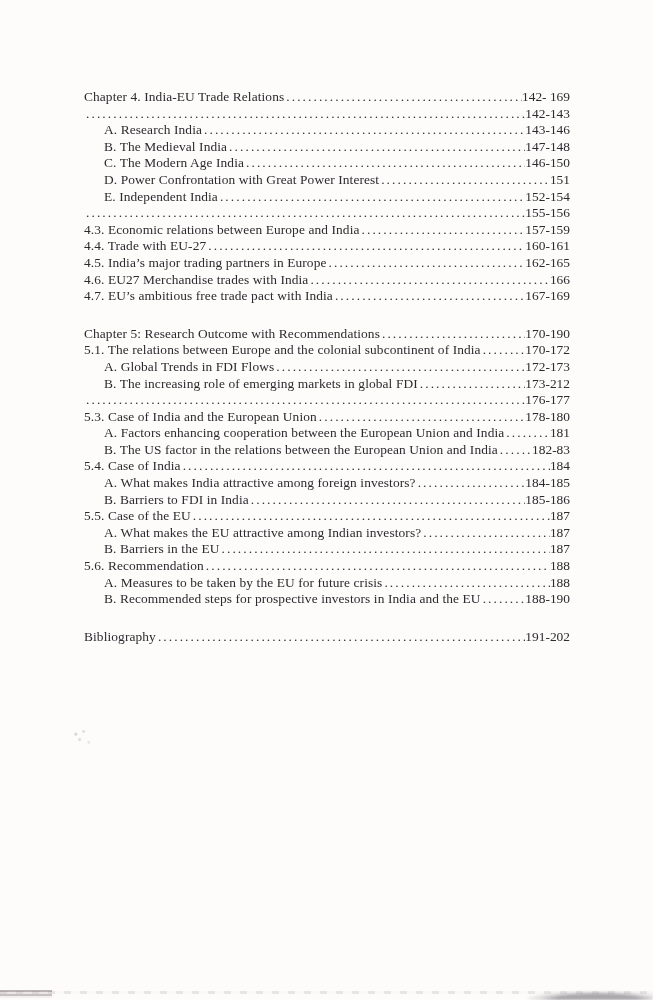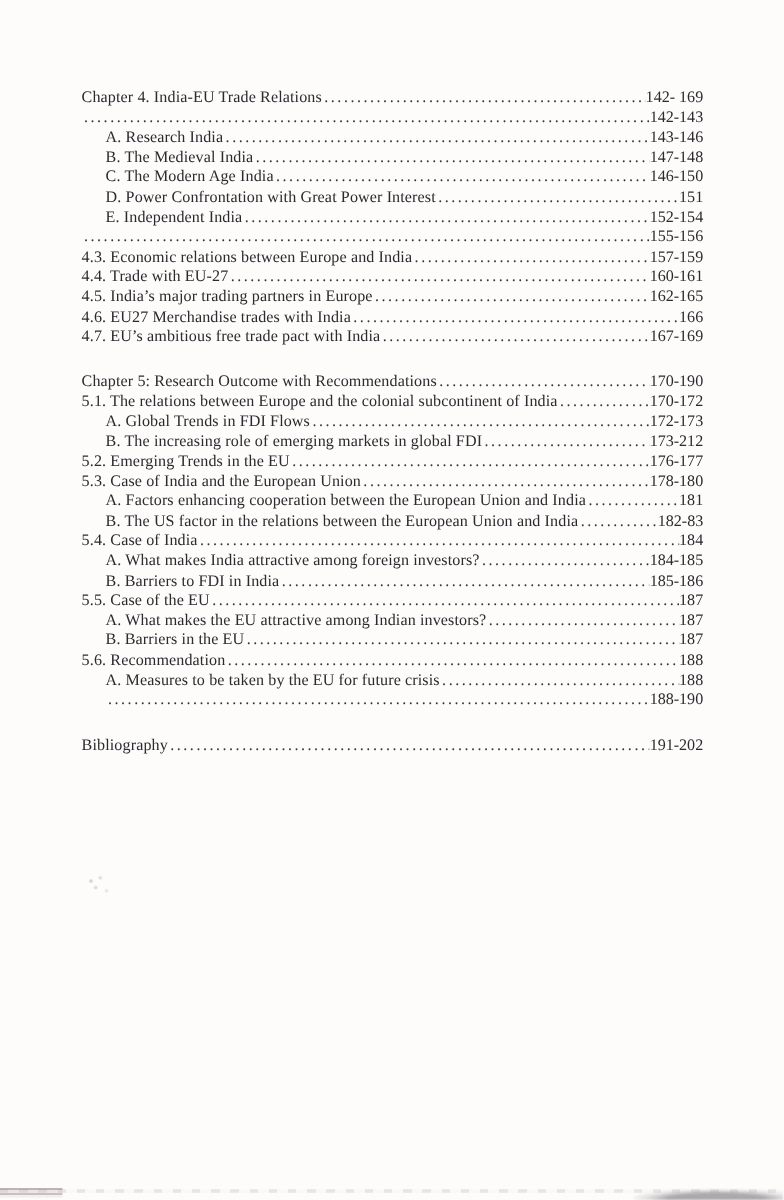--- a/index.html
+++ b/index.html
@@ -20,21 +20,21 @@
   }
   .toc {
     position: absolute;
     left: 68px;
     top: 73px;
     width: 518px;
     color: #2b2a2e;
     font-size: 13.4px;
     line-height: 16.6px;
   }
-  .toc-group { margin: 0; }
+  .toc-group { margin: 16px; }
   .toc-group + .toc-group { margin-top: 21px; }
   .toc-row {
     display: flex;
     align-items: baseline;
     white-space: nowrap;
   }
   .toc-row.indent-1 { padding-left: 20px; }
   .toc-label {
     flex: 0 0 auto;
     letter-spacing: 0.1px;
@@ -186,21 +186,20 @@
           <span class="toc-label">A. Global Trends in FDI Flows</span>
           <span class="toc-leader">..........................................................................................................................................................................</span>
           <span class="toc-pages">172-173</span>
         </div>
         <div class="toc-row indent-1">
           <span class="toc-label">B. The increasing role of emerging markets in global FDI</span>
           <span class="toc-leader">..........................................................................................................................................................................</span>
           <span class="toc-pages">173-212</span>
         </div>
         <div class="toc-row indent-0">
-          <span class="toc-label">5.2. Emerging Trends in the EU</span>
           <span class="toc-leader">..........................................................................................................................................................................</span>
           <span class="toc-pages">176-177</span>
         </div>
         <div class="toc-row indent-0">
           <span class="toc-label">5.3. Case of India and the European Union</span>
           <span class="toc-leader">..........................................................................................................................................................................</span>
           <span class="toc-pages">178-180</span>
         </div>
         <div class="toc-row indent-1">
           <span class="toc-label">A. Factors enhancing cooperation between the European Union and India</span>
@@ -246,20 +245,21 @@
           <span class="toc-label">5.6. Recommendation</span>
           <span class="toc-leader">..........................................................................................................................................................................</span>
           <span class="toc-pages">188</span>
         </div>
         <div class="toc-row indent-1">
           <span class="toc-label">A. Measures to be taken by the EU for future crisis</span>
           <span class="toc-leader">..........................................................................................................................................................................</span>
           <span class="toc-pages">188</span>
         </div>
         <div class="toc-row indent-1">
+          <span class="toc-label">B. Recommended steps for prospective investors in India and the EU</span>
           <span class="toc-leader">..........................................................................................................................................................................</span>
           <span class="toc-pages">188-190</span>
         </div>
       </div>
       <div class="toc-group">
         <div class="toc-row indent-0">
           <span class="toc-label">Bibliography</span>
           <span class="toc-leader">..........................................................................................................................................................................</span>
           <span class="toc-pages">191-202</span>
         </div>

